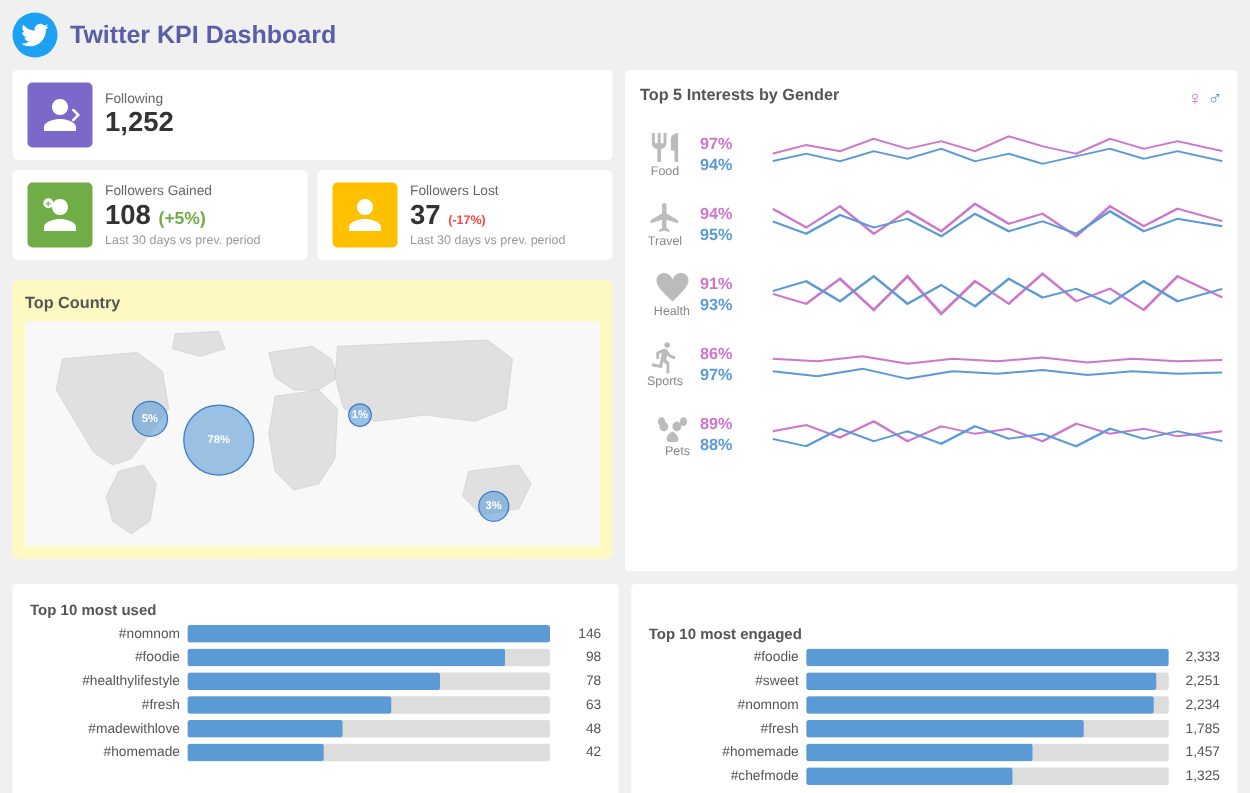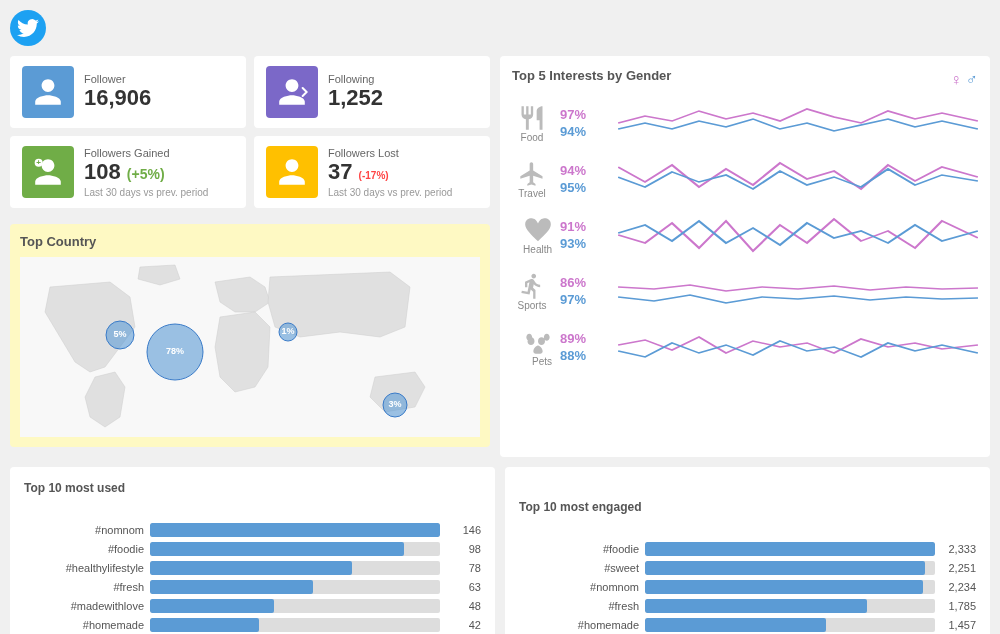--- a/index.html
+++ b/index.html
@@ -47,21 +47,21 @@
     .interest-stats { display: flex; flex-direction: column; gap: 2px; width: 50px; flex-shrink: 0; }
     .stat-female { color: #cc77cc; font-weight: bold; font-size: 13px; }
     .stat-male { color: #5b9bd5; font-weight: bold; font-size: 13px; }
     .interest-chart { flex: 1; height: 44px; position: relative; }
     .sparkline { width: 100%; height: 100%; }
 
     
     .bottom-section { display: flex; gap: 10px; }
     .hashtag-section { flex: 1; background: white; border-radius: 4px; padding: 14px; }
     .hashtag-title { font-size: 15px; font-weight: bold; color: #333; margin-bottom: 2px; }
-    .hashtag-subtitle { font-size: 12px; font-weight: bold; color: #555; margin-bottom: 28px; }
+    .hashtag-subtitle { font-size: 12px; font-weight: bold; color: #555; margin-bottom: 5px; }
 
     .bar-row { display: flex; align-items: center; margin-bottom: 5px; gap: 6px; }
     .bar-label { width: 120px; text-align: right; font-size: 11px; color: #555; flex-shrink: 0; }
     .bar-container { flex: 1; height: 14px; background: #ddd; border-radius: 2px; overflow: hidden; }
     .bar-fill { height: 100%; background: #5b9bd5; border-radius: 2px; }
     .bar-value { width: 35px; text-align: right; font-size: 11px; color: #555; flex-shrink: 0; }
 
     
     .bubble { fill: #5b9bd5; fill-opacity: 0.6; stroke: #3a7bc8; stroke-width: 1; }
     .bubble-label { font-size: 9px; fill: white; text-anchor: middle; dominant-baseline: middle; font-weight: bold; }
@@ -70,40 +70,30 @@
 <body>
 
 <div class="dashboard">
 
   <div class="header">
     <div class="twitter-icon">
       <svg viewBox="0 0 24 24" xmlns="http://www.w3.org/2000/svg">
         <path d="M23.953 4.57a10 10 0 01-2.825.775 4.958 4.958 0 002.163-2.723c-.951.555-2.005.959-3.127 1.184a4.92 4.92 0 00-8.384 4.482C7.69 8.095 4.067 6.13 1.64 3.162a4.822 4.822 0 00-.666 2.475c0 1.71.87 3.213 2.188 4.096a4.904 4.904 0 01-2.228-.616v.06a4.923 4.923 0 003.946 4.827 4.996 4.996 0 01-2.212.085 4.936 4.936 0 004.604 3.417 9.867 9.867 0 01-6.102 2.105c-.39 0-.779-.023-1.17-.067a13.995 13.995 0 007.557 2.209c9.053 0 13.998-7.496 13.998-13.985 0-.21 0-.42-.015-.63A9.935 9.935 0 0024 4.59z"></path>
       </svg>
     </div>
+    <h1 class="header-title">Twitter KPI Dashboard</h1>
   </div>
 
   <div class="top-section">
 
     <div style="width:480px; display:flex; flex-direction:column; gap:8px;">
 
       <div class="kpi-cards">
         <div class="kpi-row">
 
-          <div class="kpi-card">
-            <div class="kpi-icon blue">
-              <svg viewBox="0 0 24 24" fill="white" width="32" height="32">
-                  <path d="M12 12c2.7 0 4.8-2.1 4.8-4.8S14.7 2.4 12 2.4 7.2 4.5 7.2 7.2 9.3 12 12 12zm0 2.4c-3.2 0-9.6 1.6-9.6 4.8v2.4h19.2v-2.4c0-3.2-6.4-4.8-9.6-4.8z"></path>
-                </svg>
-            </div>
-            <div class="kpi-info">
-              <div class="kpi-label">Follower</div>
-              <div class="kpi-value">16,906</div>
-            </div>
-          </div>
 
           <div class="kpi-card">
             <div class="kpi-icon purple">
               <svg viewBox="0 0 24 24" fill="white" width="32" height="32">
                   <path d="M12 12c2.7 0 4.8-2.1 4.8-4.8S14.7 2.4 12 2.4 7.2 4.5 7.2 7.2 9.3 12 12 12zm0 2.4c-3.2 0-9.6 1.6-9.6 4.8v2.4h19.2v-2.4c0-3.2-6.4-4.8-9.6-4.8z"></path>
                   <path d="M20 9l3 3-3 3" stroke="white" stroke-width="1.5" fill="none" stroke-linecap="round"></path>
                 </svg>
             </div>
             <div class="kpi-info">
               <div class="kpi-label">Following</div>

